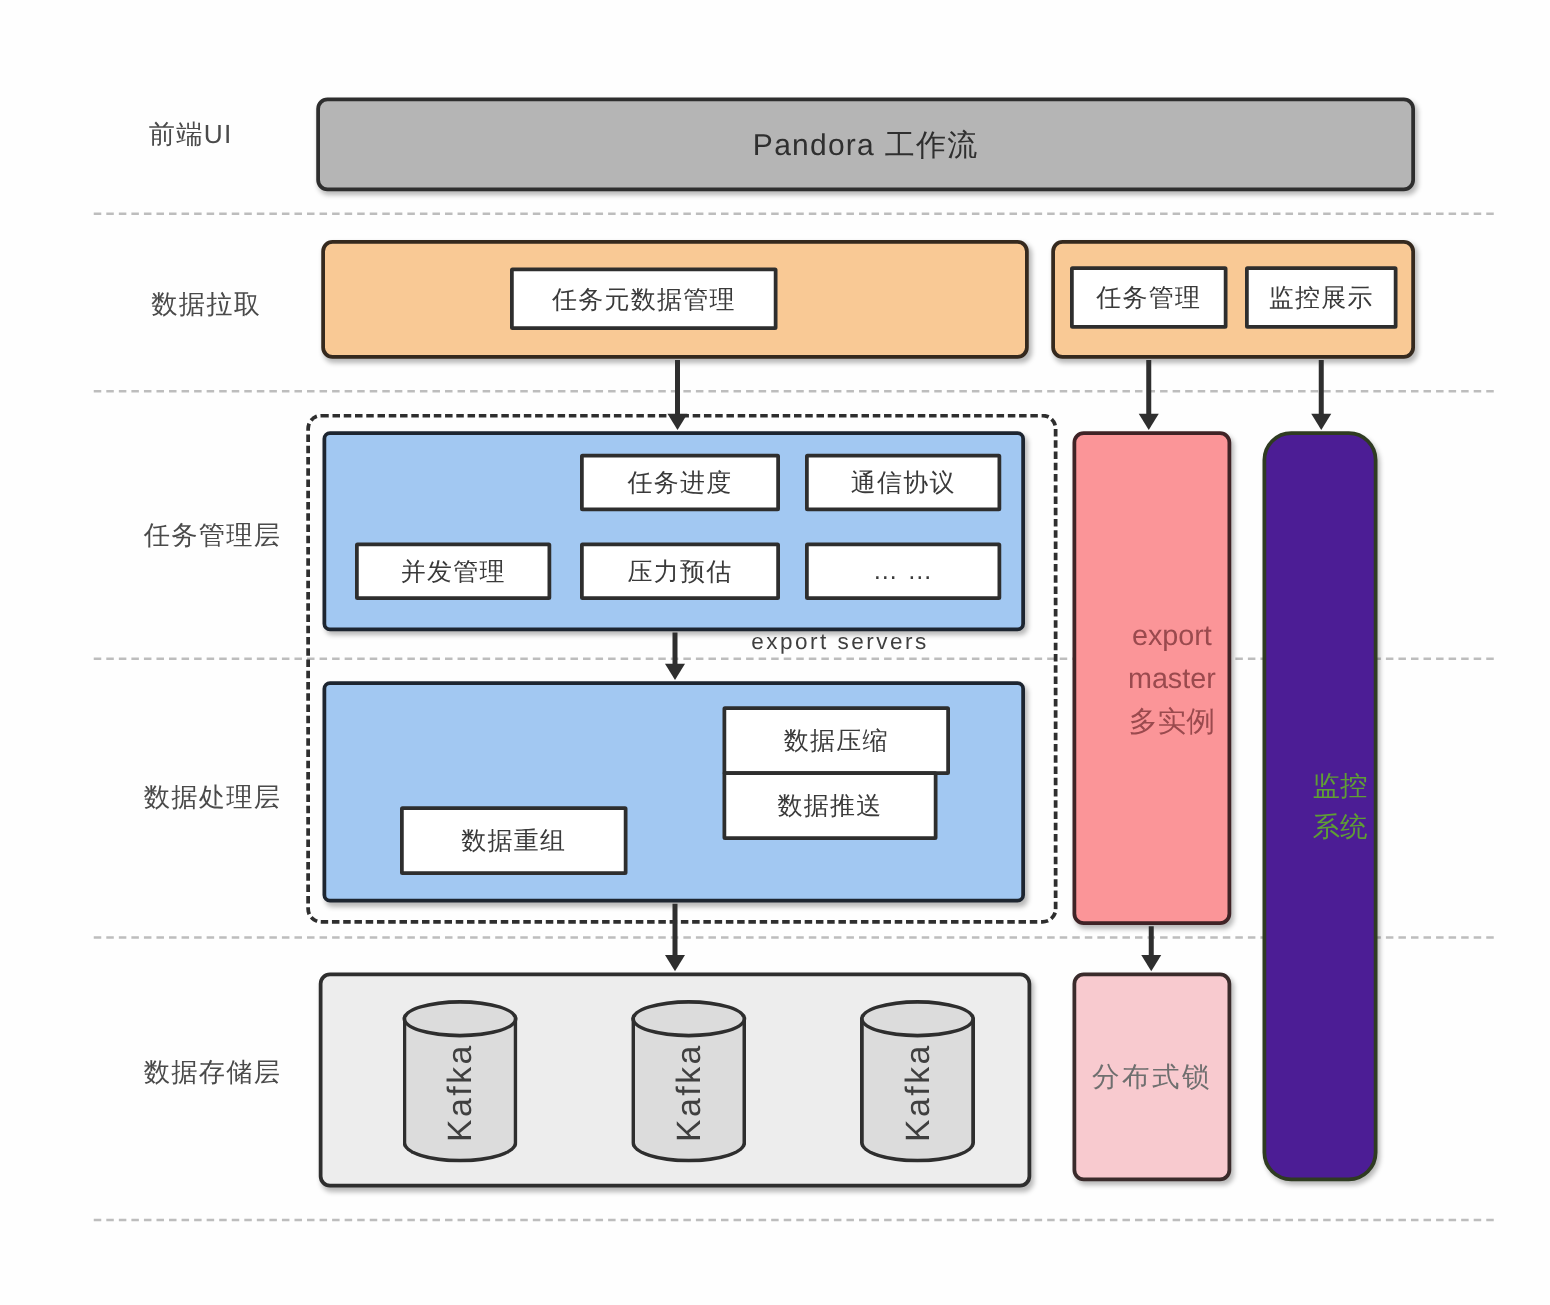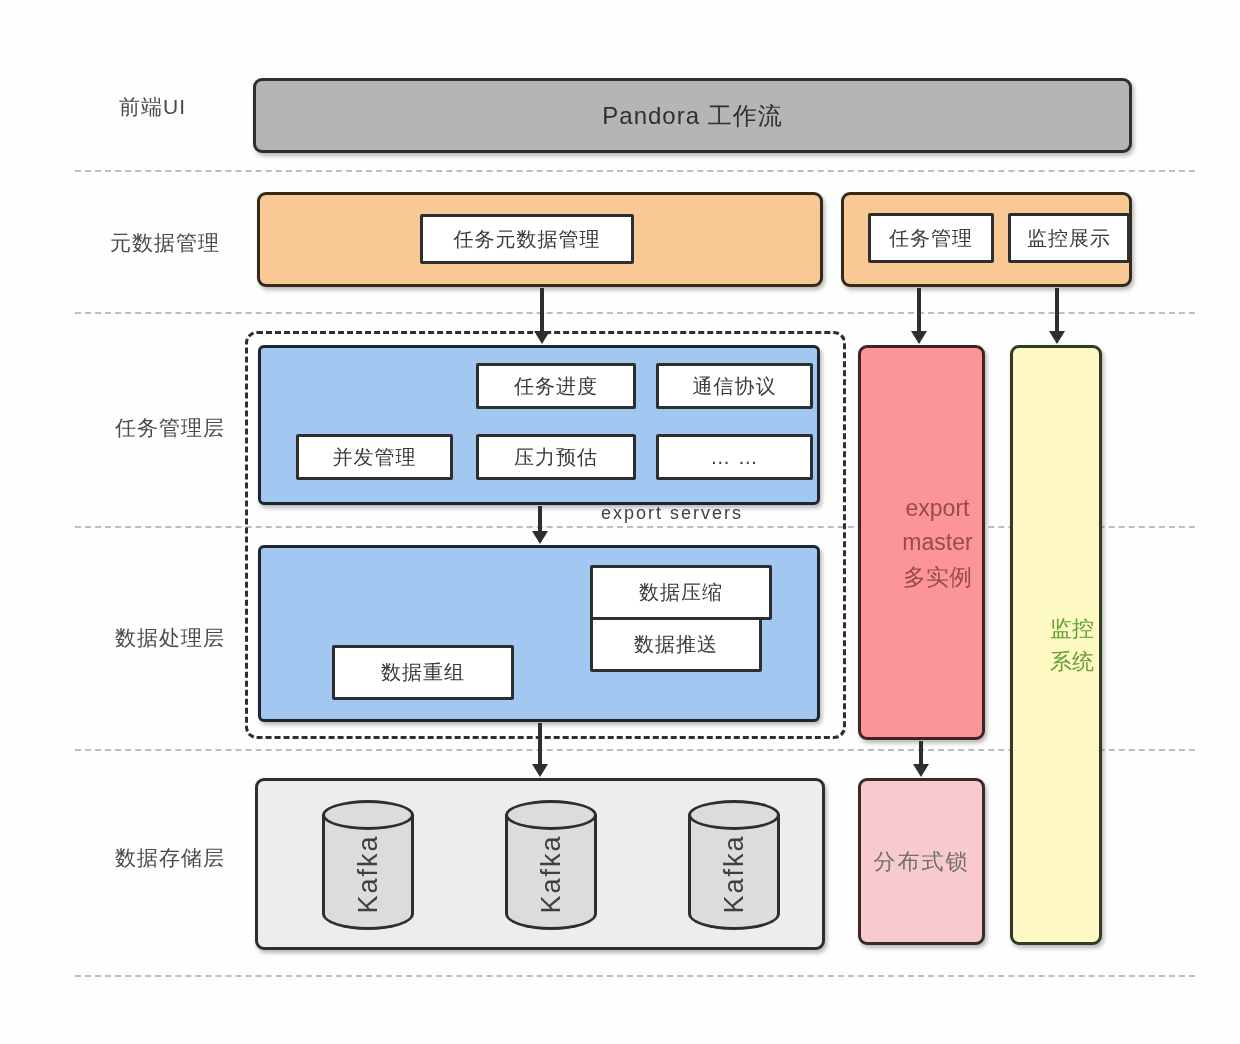--- a/index.html
+++ b/index.html
@@ -14,28 +14,28 @@
   
   .row-label { position:absolute; font-size:21px; color:#4a4a4a;
                text-align:center; z-index:1; letter-spacing:1px; }
 
   
   .box { position:absolute; border:3px solid #2e2e2e; border-radius:9px;
          z-index:1; box-shadow:2px 3px 4px rgba(0,0,0,.28);
          display:flex; align-items:center; justify-content:center; }
   .cell { position:absolute; background:#ffffff; border:3px solid #2e2e2e;
           border-radius:2px; z-index:2; display:flex; align-items:center;
-          justify-content:center; font-size:20px; color:#3a3a3a; letter-spacing:1px;margin-left:12px; }
+          justify-content:center; font-size:20px; color:#3a3a3a; letter-spacing:1px; }
 
   .gray-fill    { background:#b5b5b5; }
   .orange-fill  { background:#f9c995; border-color:#35291e; }
   .blue-fill    { background:#a2c8f2; border-color:#1d2530; }
   .red-fill     { background:#fb9598; border-color:#3f2326; }
   .pink-fill    { background:#f8cacf; border-color:#3a2b2b; }
-  .green-fill   { background:#fef9c3; border-color:#2f3b22; }
+  .green-fill   { background:#4c1d95; border-color:#2f3b22;border-radius:23px; }
   .storage-fill { background:#ededed; }
 
   .title-text { font-size:24px; color:#2f2f2f; letter-spacing:1px; }
 
   
   .dashed-container { position:absolute; left:245px; top:331px; width:601px; height:408px;
                       border:3px dashed #2e2e2e; border-radius:12px; z-index:1;
                       background:transparent; }
   .export-servers-label { position:absolute; left:552px; top:503px; width:240px;
                           text-align:center; font-size:18px; color:#3f3f3f;
@@ -70,21 +70,21 @@
 
 <div id="canvas">
 
   <div class="sep" style="top:170px"></div>
   <div class="sep" style="top:312px"></div>
   <div class="sep" style="top:526px"></div>
   <div class="sep" style="top:749px"></div>
   <div class="sep" style="top:975px"></div>
 
   <div class="row-label" style="left:75px;top:93px;width:155px">前端UI</div>
-  <div class="row-label" style="left:75px;top:229px;width:180px">元数据管理</div>
+  <div class="row-label" style="left:75px;top:229px;width:180px">数据拉取</div>
   <div class="row-label" style="left:75px;top:414px;width:190px">任务管理层</div>
   <div class="row-label" style="left:75px;top:624px;width:190px">数据处理层</div>
   <div class="row-label" style="left:75px;top:844px;width:190px">数据存储层</div>
 
   <div class="box gray-fill" style="left:253px;top:78px;width:879px;height:75px">
     <span class="title-text">Pandora 工作流</span>
   </div>
 
   <div class="box orange-fill" style="left:257px;top:192px;width:566px;height:95px"></div>
   <div class="cell" style="left:408px;top:214px;width:214px;height:50px">任务元数据管理</div>

